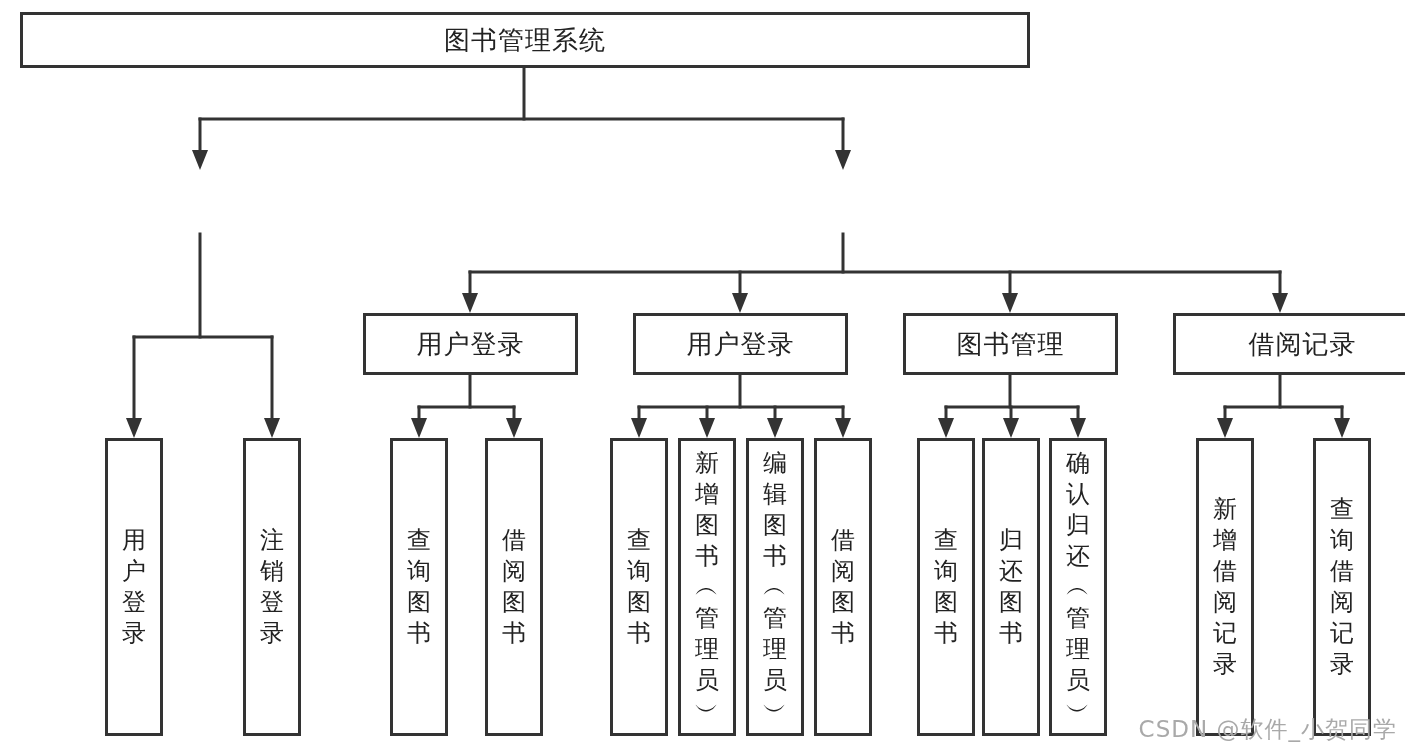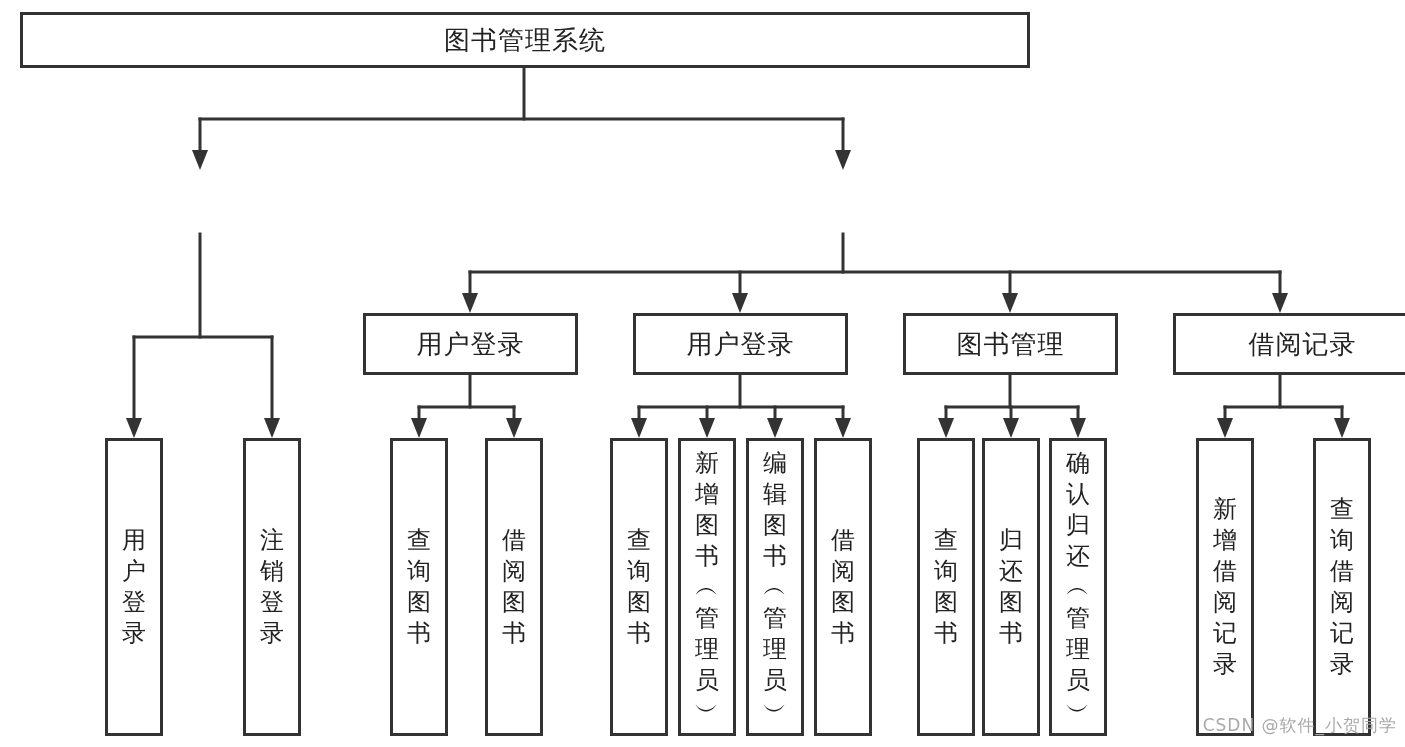--- a/index.html
+++ b/index.html
@@ -54,21 +54,21 @@
   }
   .vchar {
     font-size: 24px;
     line-height: 31px;
     text-align: center;
   }
   .watermark {
     position: absolute;
     right: 8px;
     top: 714px;
-    font-size: 17px;
+    font-size: 23px;
     color: var(--watermark);
     z-index: 2;
     white-space: nowrap;
     letter-spacing: 1px;
   }
 </style>
 </head>
 <body>
 
 <div class="canvas">

